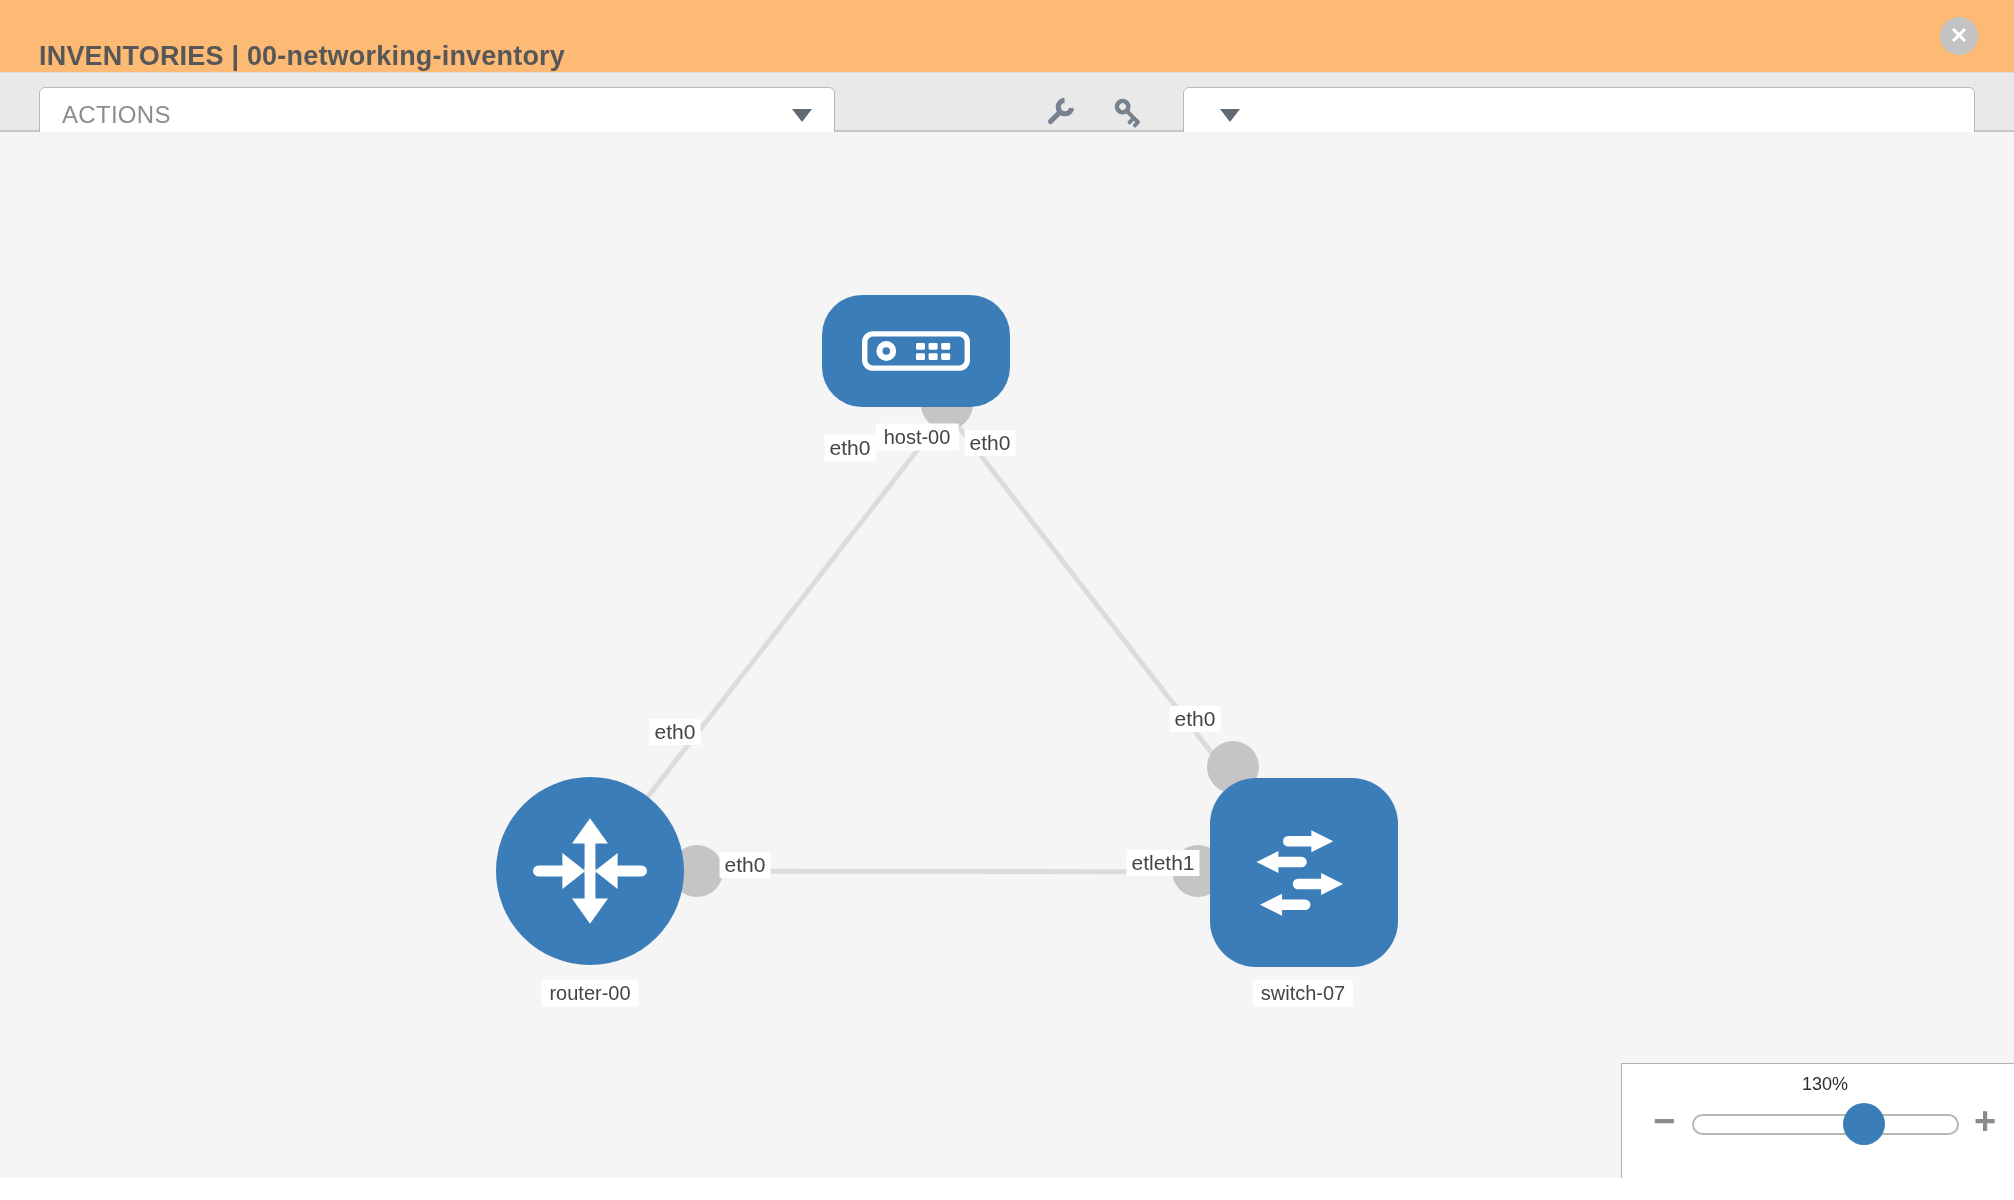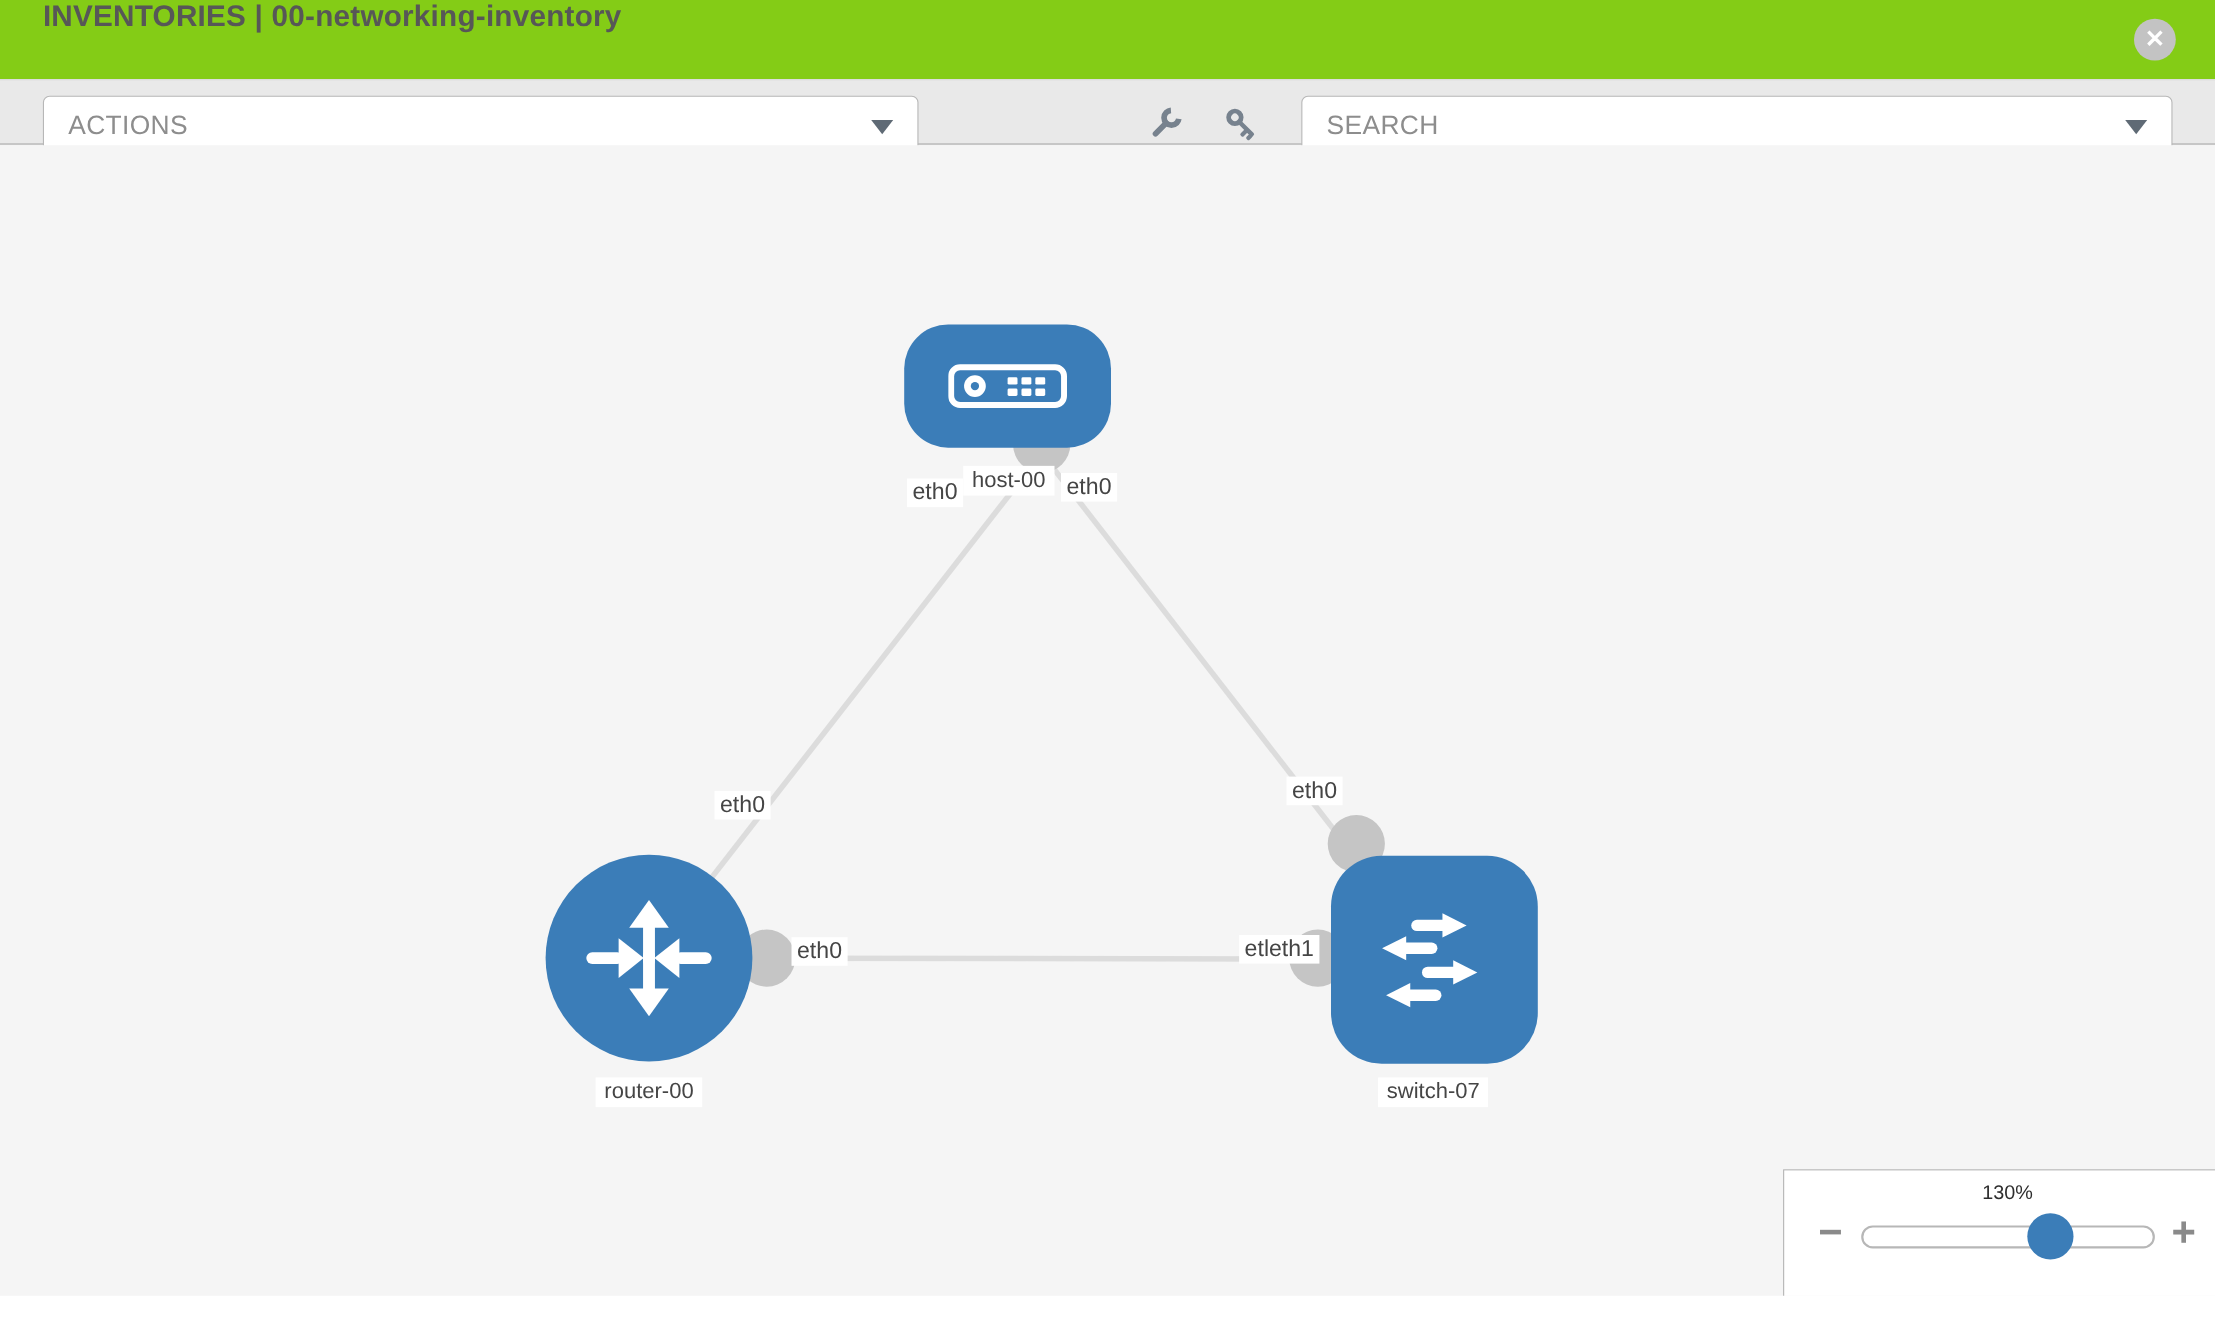--- a/index.html
+++ b/index.html
@@ -1,20 +1,20 @@
 <!DOCTYPE html>
 <html><head>
 <meta charset="utf-8">
 <style>
   * { margin:0; padding:0; box-sizing:border-box; }
   html,body { width:2014px; height:1200px; overflow:hidden;
     font-family:"Liberation Sans", sans-serif; background:#fff; }
 
   
-  .header { position:relative; height:72px; background:#84cc16; display:flex; align-items:flex-start; }
+  .header { position:relative; height:72px; background:#fdba74; display:flex; align-items:flex-end; }
   .header h1 { margin-left:39px; font-size:27px; font-weight:bold; color:#575757; letter-spacing:0.2px; }
   .close-btn { position:absolute; right:36px; top:17px; width:38px; height:38px; border-radius:50%;
     background:#c3c3c3; display:flex; align-items:center; justify-content:center; cursor:pointer; }
   .close-btn span { color:#fff; font-size:22px; font-weight:bold; line-height:1; }
 
   
   .toolbar { position:relative; height:60px; background:#e9e9e9;
     border-top:1px solid #dadada; border-bottom:2px solid #c6c6c6; }
   .dropdown { position:absolute; top:14px; height:56px; background:#fff;
     border:1px solid #b7b7b7; border-radius:6px; display:flex; align-items:center;
@@ -88,21 +88,20 @@
           <circle cx="8" cy="16" r="5" fill="none" stroke="#77828e" stroke-width="4"></circle>
           <rect x="12.5" y="14.3" width="16.5" height="3.6" rx="1.3"></rect>
           <rect x="20.5" y="16.5" width="3.4" height="6.6" rx="1.3"></rect>
           <rect x="25.8" y="16.5" width="3.4" height="5.2" rx="1.3"></rect>
         </g>
       </svg>
     </span>
   </div>
 
   <div class="dropdown dd-search">
-    <span class="dd-label">SEARCH</span>
     <span class="caret"></span>
   </div>
 </div>
 
 <div class="canvas">
 
   <svg class="linklayer" width="2014" height="1046">
 
     <line x1="590" y1="739" x2="947" y2="280" stroke="#dcdcdc" stroke-width="5"></line>
     <line x1="947" y1="280" x2="1304" y2="740" stroke="#dcdcdc" stroke-width="5"></line>

